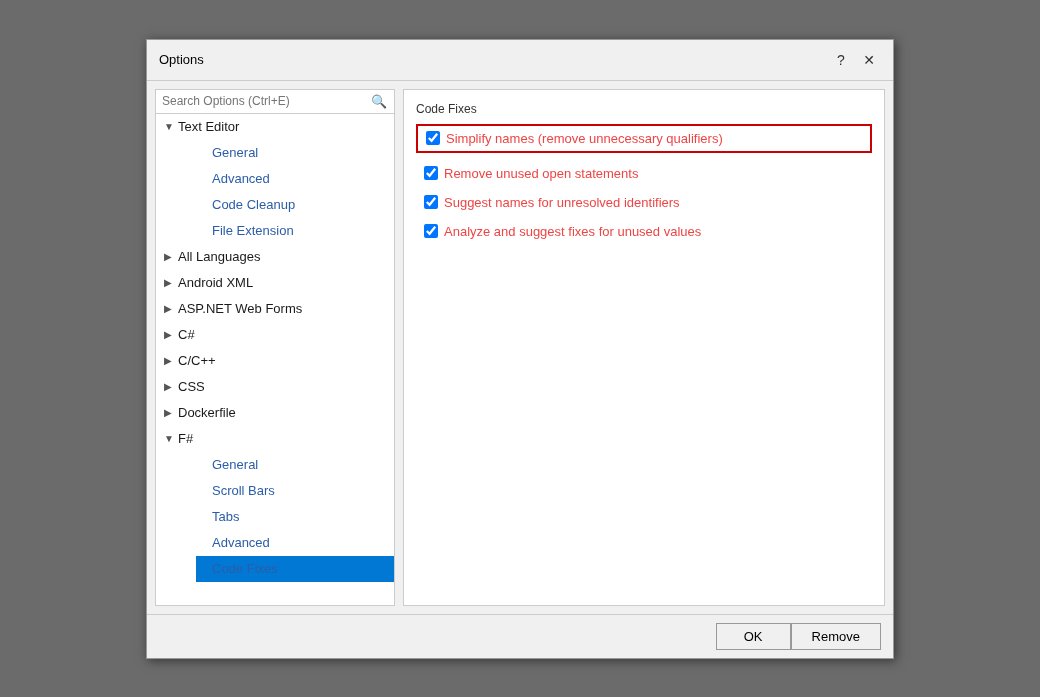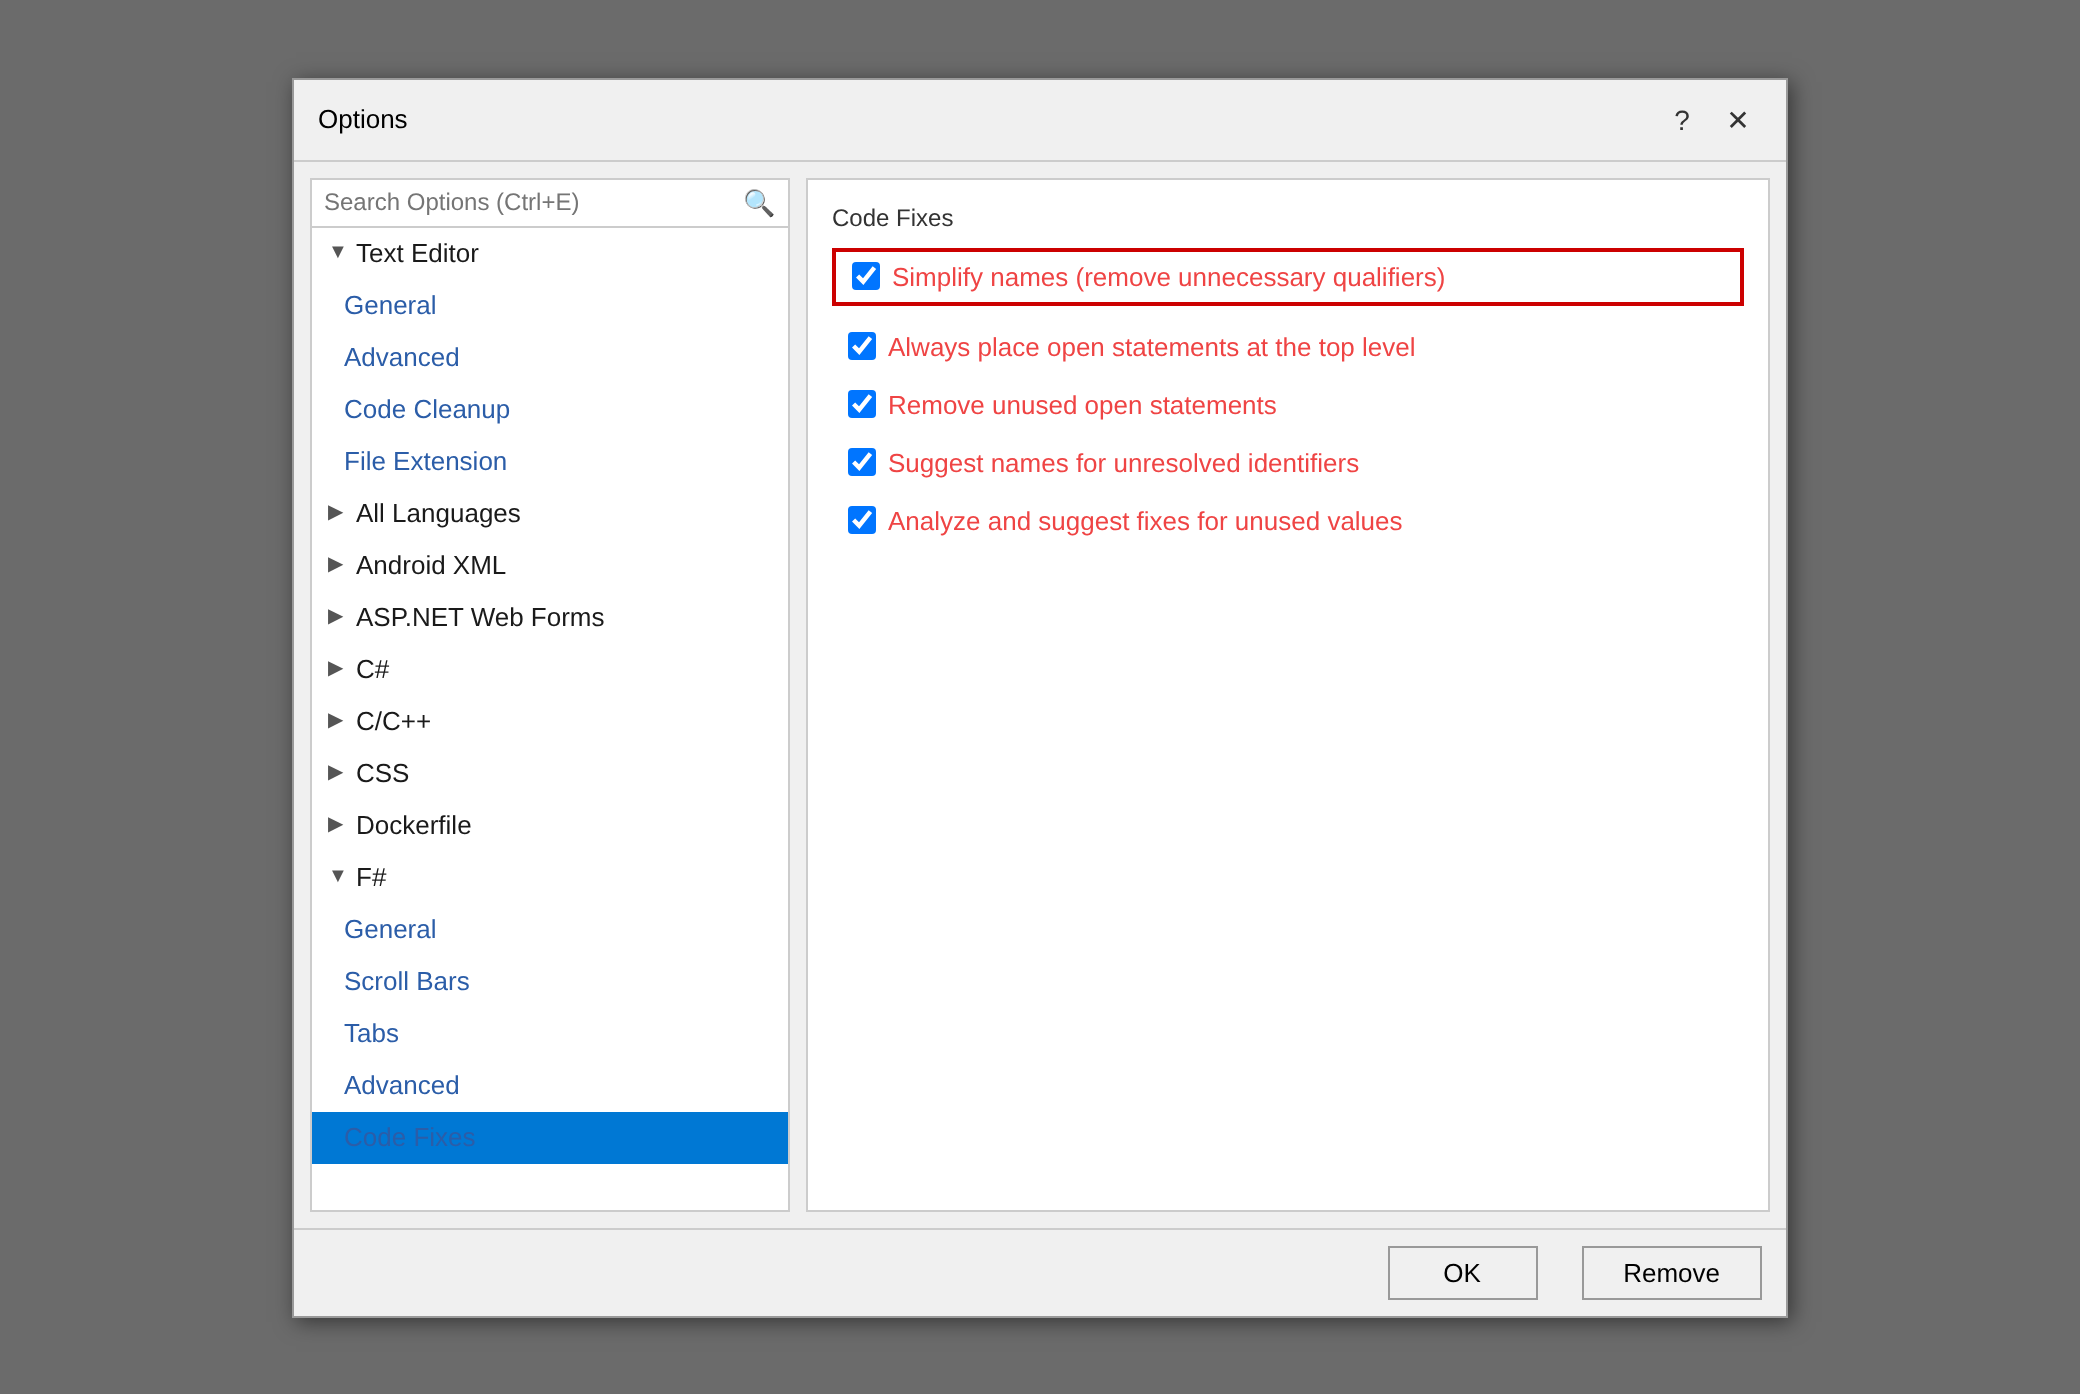--- a/index.html
+++ b/index.html
@@ -107,20 +107,21 @@
       color: #fff;
     }
     .tree-item.parent {
       display: flex;
       align-items: center;
       gap: 4px;
     }
     .tree-item.child {
       padding-left: 16px;
       color: #2b5da8;
+      margin-left: 40px;
     }
     .arrow {
       font-size: 10px;
       color: #555;
       display: inline-block;
       width: 10px;
     }
     .tree-item.parent .arrow {
       color: #555;
     }
@@ -161,21 +162,21 @@
     input[type="checkbox"] {
       width: 14px;
       height: 14px;
       cursor: pointer;
     }
     .dialog-footer {
       border-top: 1px solid #ccc;
       padding: 8px 12px;
       display: flex;
       justify-content: flex-end;
-      gap: 22px;
+      gap: 0;
       background: #f0f0f0;
     }
     .btn {
       padding: 5px 20px;
       font-size: 13px;
       border: 1px solid #999;
       background: #f0f0f0;
       cursor: pointer;
       min-width: 75px;
     }
@@ -271,24 +272,20 @@
     </div>
 
     <div class="right-panel">
       <div class="section-label">Code Fixes</div>
 
       <div class="highlighted-checkbox-row">
         <input type="checkbox" checked="" id="simplify-names" style="">
         <label for="simplify-names">Simplify names (remove unnecessary qualifiers)</label>
       </div>
 
-      <div class="checkbox-row">
-        <input type="checkbox" checked="" id="always-place" style="">
-        <label for="always-place">Always place open statements at the top level</label>
-      </div>
 
       <div class="checkbox-row">
         <input type="checkbox" checked="" id="remove-unused" style="">
         <label for="remove-unused">Remove unused open statements</label>
       </div>
 
       <div class="checkbox-row">
         <input type="checkbox" checked="" id="suggest-names" style="">
         <label for="suggest-names">Suggest names for unresolved identifiers</label>
       </div>

